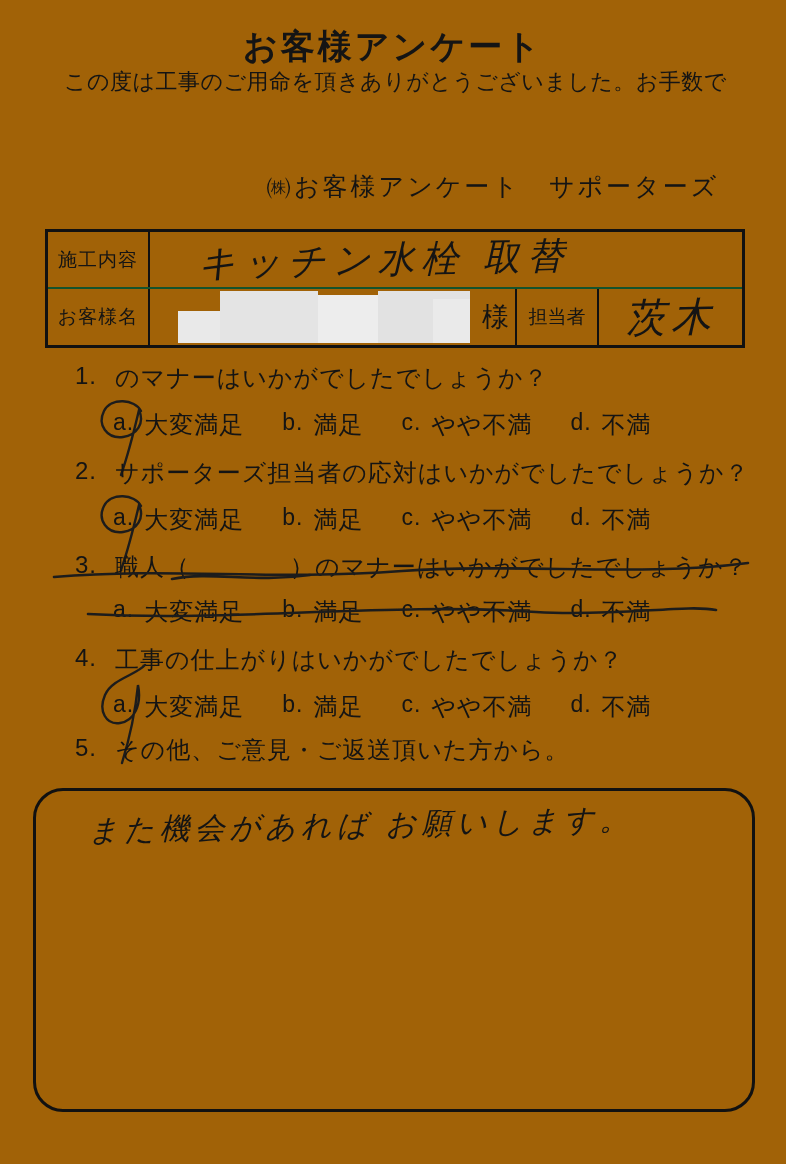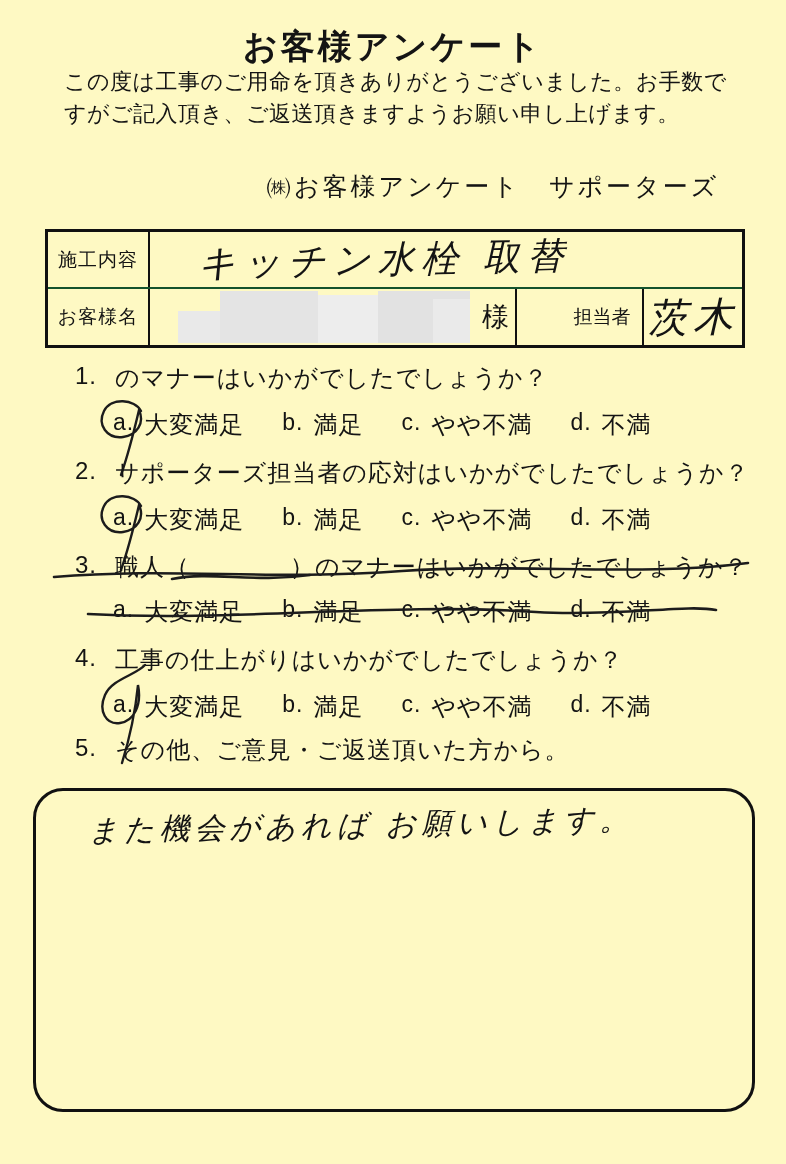--- a/index.html
+++ b/index.html
@@ -1,19 +1,19 @@
 <!DOCTYPE html>
 <html><head>
 <meta charset="utf-8">
 <style>
   html,body { margin:0; padding:0; background:#f5f5f5; }
   .page {
     position:relative;
     width:786px; height:1164px;
-    background:#fef9c3;
+    background:#a16207;
     font-family:"Liberation Sans","DejaVu Sans",sans-serif;
     color:#141414;
     overflow:hidden;
     text-decoration:underline;
   }
   .title {
     position:absolute; top:24px; left:0; width:100%;
     text-align:center;
     font-size:34px; font-weight:bold; letter-spacing:3px;
   }
@@ -58,21 +58,20 @@
   .rb5 { left:255px;top:8px; width:37px;  height:44px; background:#eaeaea; }
   .honorific {
     position:absolute; right:6px; top:10px;
     font-size:27px;
   }
   .cell-staff-label {
     width:80px; flex:none;
     border-right:2px solid #111;
     display:flex; align-items:center; justify-content:center;
     font-size:19px;
-    margin-left:45px;
   }
   .cell-staff-name {
     flex:1; display:flex; align-items:center; justify-content:center;
   }
 
   
   .hw { font-style:italic; transform:rotate(-1.2deg); font-weight:400; }
   .hw-work  { font-size:37px; letter-spacing:7px; white-space:nowrap; }
   .hw-staff { font-size:40px; letter-spacing:6px; }
   .hw-comment { font-size:30px; letter-spacing:5px; white-space:nowrap; }
@@ -126,21 +125,20 @@
 </style>
 </head>
 <body>
 
 <div class="page">
 
   <div class="title">お客様アンケート</div>
 
   <div class="intro">
     <div>この度は工事のご用命を頂きありがとうございました。お手数で</div>
-    <div>すがご記入頂き、ご返送頂きますようお願い申し上げます。</div>
   </div>
 
   <div class="company">㈱お客様アンケート　サポーターズ</div>
 
   <div class="info-table">
     <div class="it-row row1">
       <div class="it-label">施工内容</div>
       <div class="cell-work">
         <span class="hw hw-work">キッチン水栓 取替</span>
       </div>

